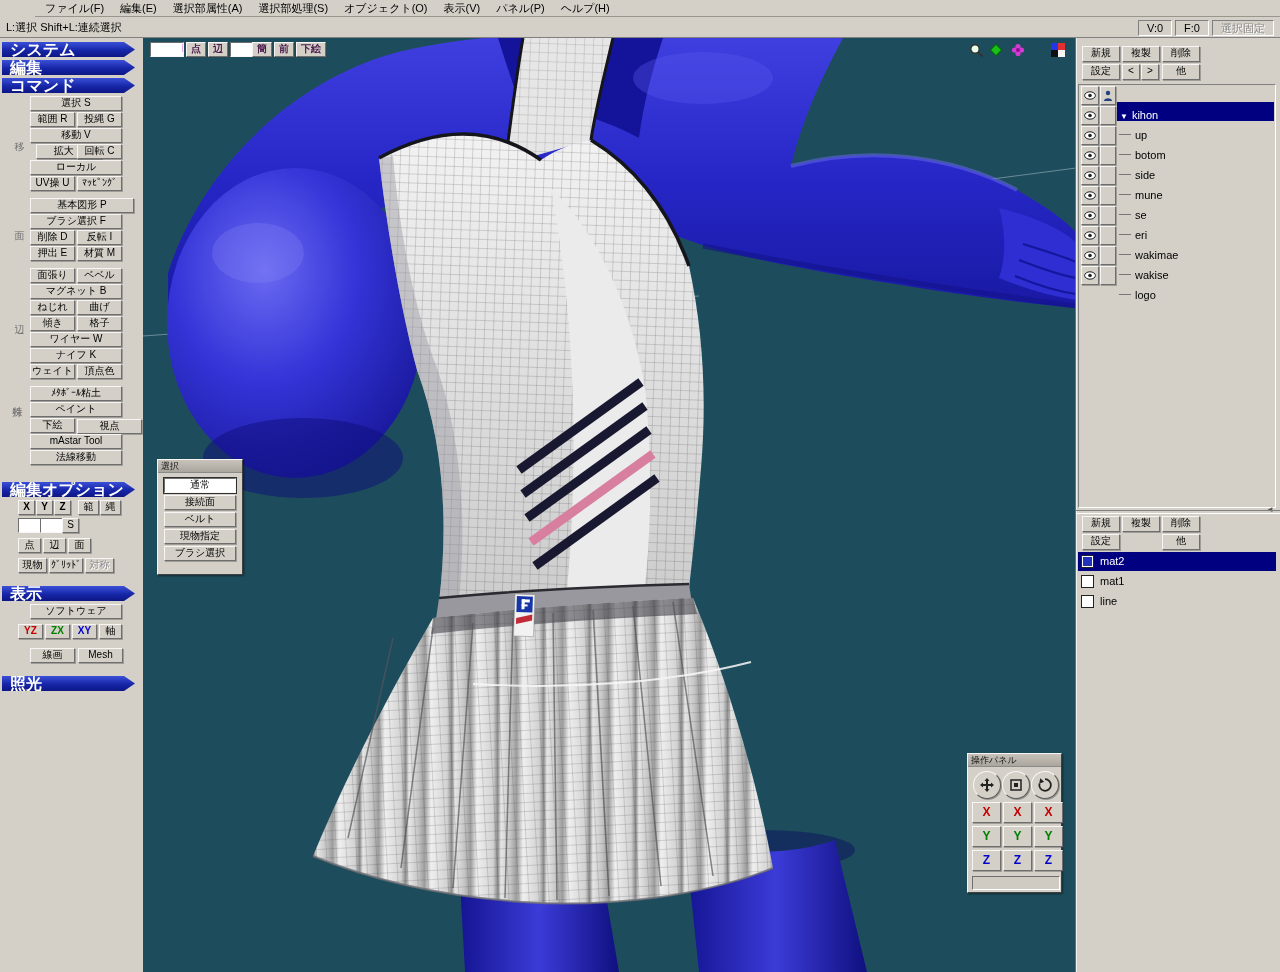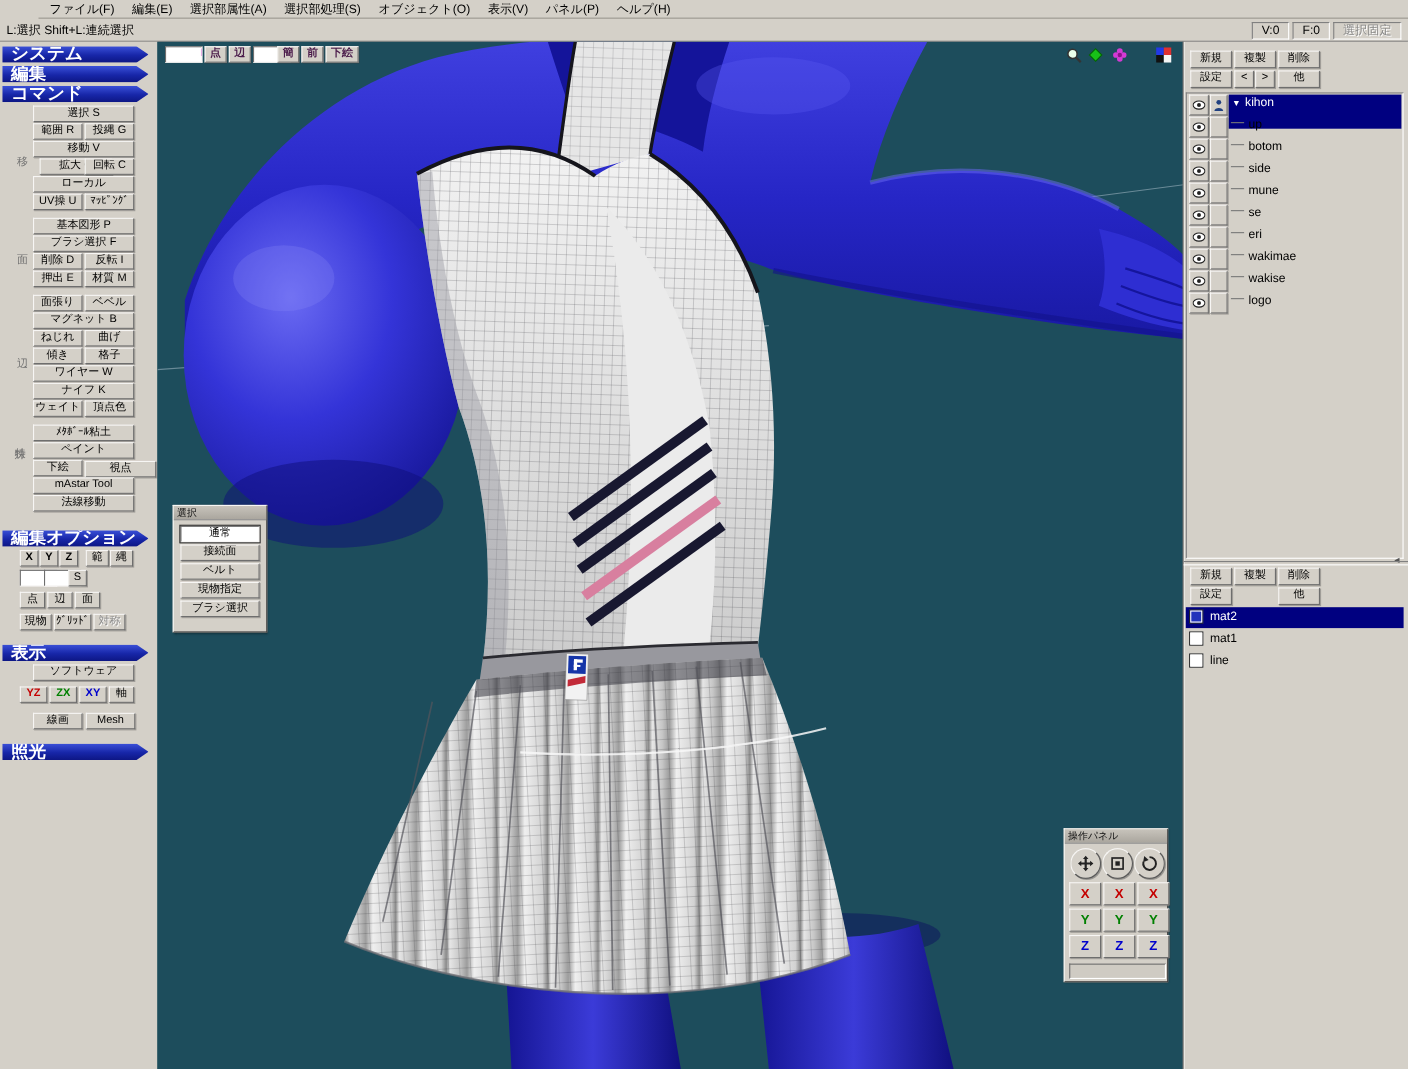--- a/index.html
+++ b/index.html
@@ -93,21 +93,21 @@
 
   
   #rightbar{position:absolute;left:1076px;top:38px;width:204px;height:934px;background:#d4d0c8;box-shadow:inset 1px 0 0 #f0efec, -1px 0 0 #6e6e6e;}
   #objlist{
     position:absolute;left:2px;top:46px;width:198px;height:424px;box-sizing:border-box;
     border:1px solid;border-color:#808080 #ffffff #ffffff #808080;background:#d4d0c8;
   }
   .orow{position:absolute;left:1px;width:194px;height:20px;}
   .eyebtn{left:1px;top:0;width:18px;height:19px;display:flex;align-items:center;justify-content:center;}
   .cellbtn{left:20px;top:0;width:16px;height:19px;display:flex;align-items:center;justify-content:center;}
-  .oname{position:absolute;left:37px;top:0;right:0;height:31px;line-height:14px;white-space:nowrap;overflow:hidden;font-size:11px;}
+  .oname{position:absolute;left:37px;top:16px;right:0;height:19px;line-height:26px;white-space:nowrap;overflow:hidden;font-size:11px;}
   .oname.sel{background:#000080;color:#fff;}
   .oname .arrow{font-size:8px;margin:0 4px 0 3px;}
   .dash{display:inline-block;width:12px;height:1px;border-top:1px solid #777;vertical-align:middle;margin:0 4px 2px 2px;}
   .groove{position:absolute;left:0;width:204px;height:2px;border-top:1px solid #808080;border-bottom:1px solid #ffffff;}
   .mrow{position:absolute;left:2px;width:198px;height:19px;line-height:19px;white-space:nowrap;font-size:11px;}
   .mrow.sel{background:#000080;color:#fff;}
   .swatch{
     display:inline-block;width:13px;height:13px;box-sizing:border-box;
     border:1px solid #222;outline:1px solid #fff;outline-offset:-2px;
     vertical-align:middle;margin:0 6px 2px 3px;background:#fff;
@@ -151,21 +151,21 @@
     <div class="btn" style="left:30px;top:58px;width:92px">選択 S</div>
     <div class="btn" style="left:30px;top:74px;width:45px">範囲 R</div>
     <div class="btn" style="left:77px;top:74px;width:45px">投縄 G</div>
     <div class="btn" style="left:30px;top:90px;width:92px">移動 V</div>
     <div class="btn" style="left:36px;top:106px;width:66px">拡大 Q</div>
     <div class="btn" style="left:77px;top:106px;width:45px">回転 C</div>
     <div class="btn" style="left:30px;top:122px;width:92px">ローカル</div>
     <div class="btn" style="left:30px;top:138px;width:45px">UV操 U</div>
     <div class="btn" style="left:77px;top:138px;width:45px">ﾏｯﾋﾟﾝｸﾞ</div>
 
-    <div class="btn" style="left:30px;top:160px;width:92px">基本図形 P</div>
+    <div class="btn" style="left:30px;top:160px;width:104px">基本図形 P</div>
     <div class="btn" style="left:30px;top:176px;width:92px">ブラシ選択 F</div>
     <div class="btn" style="left:30px;top:192px;width:45px">削除 D</div>
     <div class="btn" style="left:77px;top:192px;width:45px">反転 I</div>
     <div class="btn" style="left:30px;top:208px;width:45px">押出 E</div>
     <div class="btn" style="left:77px;top:208px;width:45px">材質 M</div>
 
     <div class="btn" style="left:30px;top:230px;width:45px">面張り</div>
     <div class="btn" style="left:77px;top:230px;width:45px">ベベル</div>
     <div class="btn" style="left:30px;top:246px;width:92px">マグネット B</div>
     <div class="btn" style="left:30px;top:262px;width:45px">ねじれ</div>

